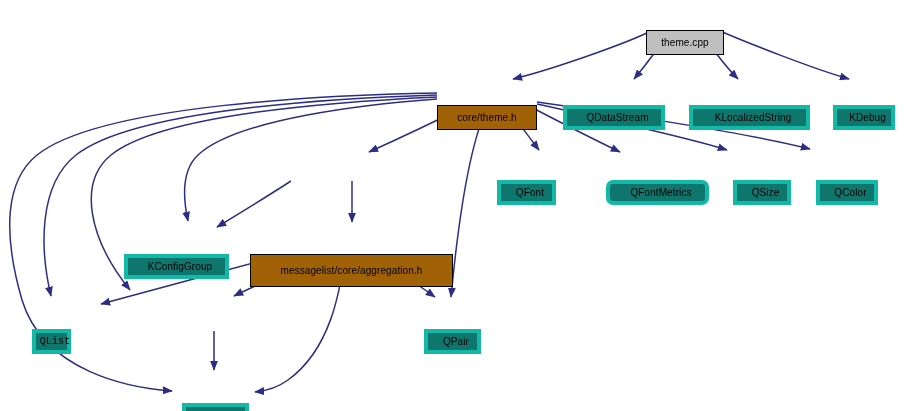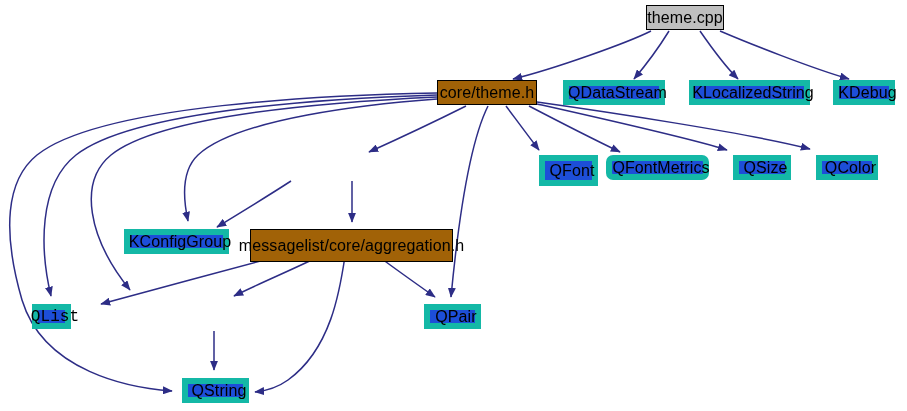--- a/index.html
+++ b/index.html
@@ -21,29 +21,30 @@
     top: 0;
     width: 907px;
     height: 411px;
   }
   .node {
     position: absolute;
     box-sizing: border-box;
     display: flex;
     align-items: center;
     justify-content: center;
-    font-size: 16px;
+    font-size: 10px;
     line-height: 1;
     color: #000000;
     white-space: nowrap;
     letter-spacing: 0.1px;
+    margin-top: 25px;
   }
   .node.plain {
-    border: 6px solid #14b8a6;
-    background: #1d4ed8;
+    border: 4px solid #14b8a6;
+    background: #0f766e;
     padding-left: 7px;
   }
   .node.header {
     border: 1.4px solid #000000;
     background: #a16207;
   }
   .node.root {
     border: 1.4px solid #000000;
     background: #bfbfbf;
   }
@@ -103,21 +104,21 @@
 
       <path d="M214,331 C214,345 214,359 214,370"></path>
     </g>
   </svg>
 
   <div class="node root" style="left:646px; top:5px;   width:78px;  height:25px;">theme.cpp</div>
   <div class="node header" style="left:437px; top:80px;  width:100px; height:25px;">core/theme.h</div>
   <div class="node plain" style="left:563px; top:80px;  width:102px; height:25px;">QDataStream</div>
   <div class="node plain" style="left:689px; top:80px;  width:121px; height:25px;">KLocalizedString</div>
   <div class="node plain" style="left:833px; top:80px;  width:62px;  height:25px;">KDebug</div>
-  <div class="node plain" style="left:539px; top:155px; width:59px;  height:31px;">QFont</div>
+  <div class="node plain" style="left:497px; top:155px; width:59px;  height:25px;">QFont</div>
   <div class="node plain" style="left:606px; top:155px; width:103px; height:25px;border-radius:7px;">QFontMetrics</div>
   <div class="node plain" style="left:733px; top:155px; width:58px;  height:25px;">QSize</div>
   <div class="node plain" style="left:816px; top:155px; width:62px;  height:25px;">QColor</div>
   <div class="node plain" style="left:124px; top:229px; width:105px; height:25px;">KConfigGroup</div>
   <div class="node header" style="left:250px; top:229px; width:203px; height:33px;">messagelist/core/aggregation.h</div>
   <div class="node plain" style="left:32px;  top:304px; width:39px;  height:25px;font-family:Liberation Mono, monospace;">QList</div>
   <div class="node plain" style="left:424px; top:304px; width:57px;  height:25px;">QPair</div>
   <div class="node plain" style="left:182px; top:378px; width:67px;  height:25px;">QString</div>
 
 </div>

